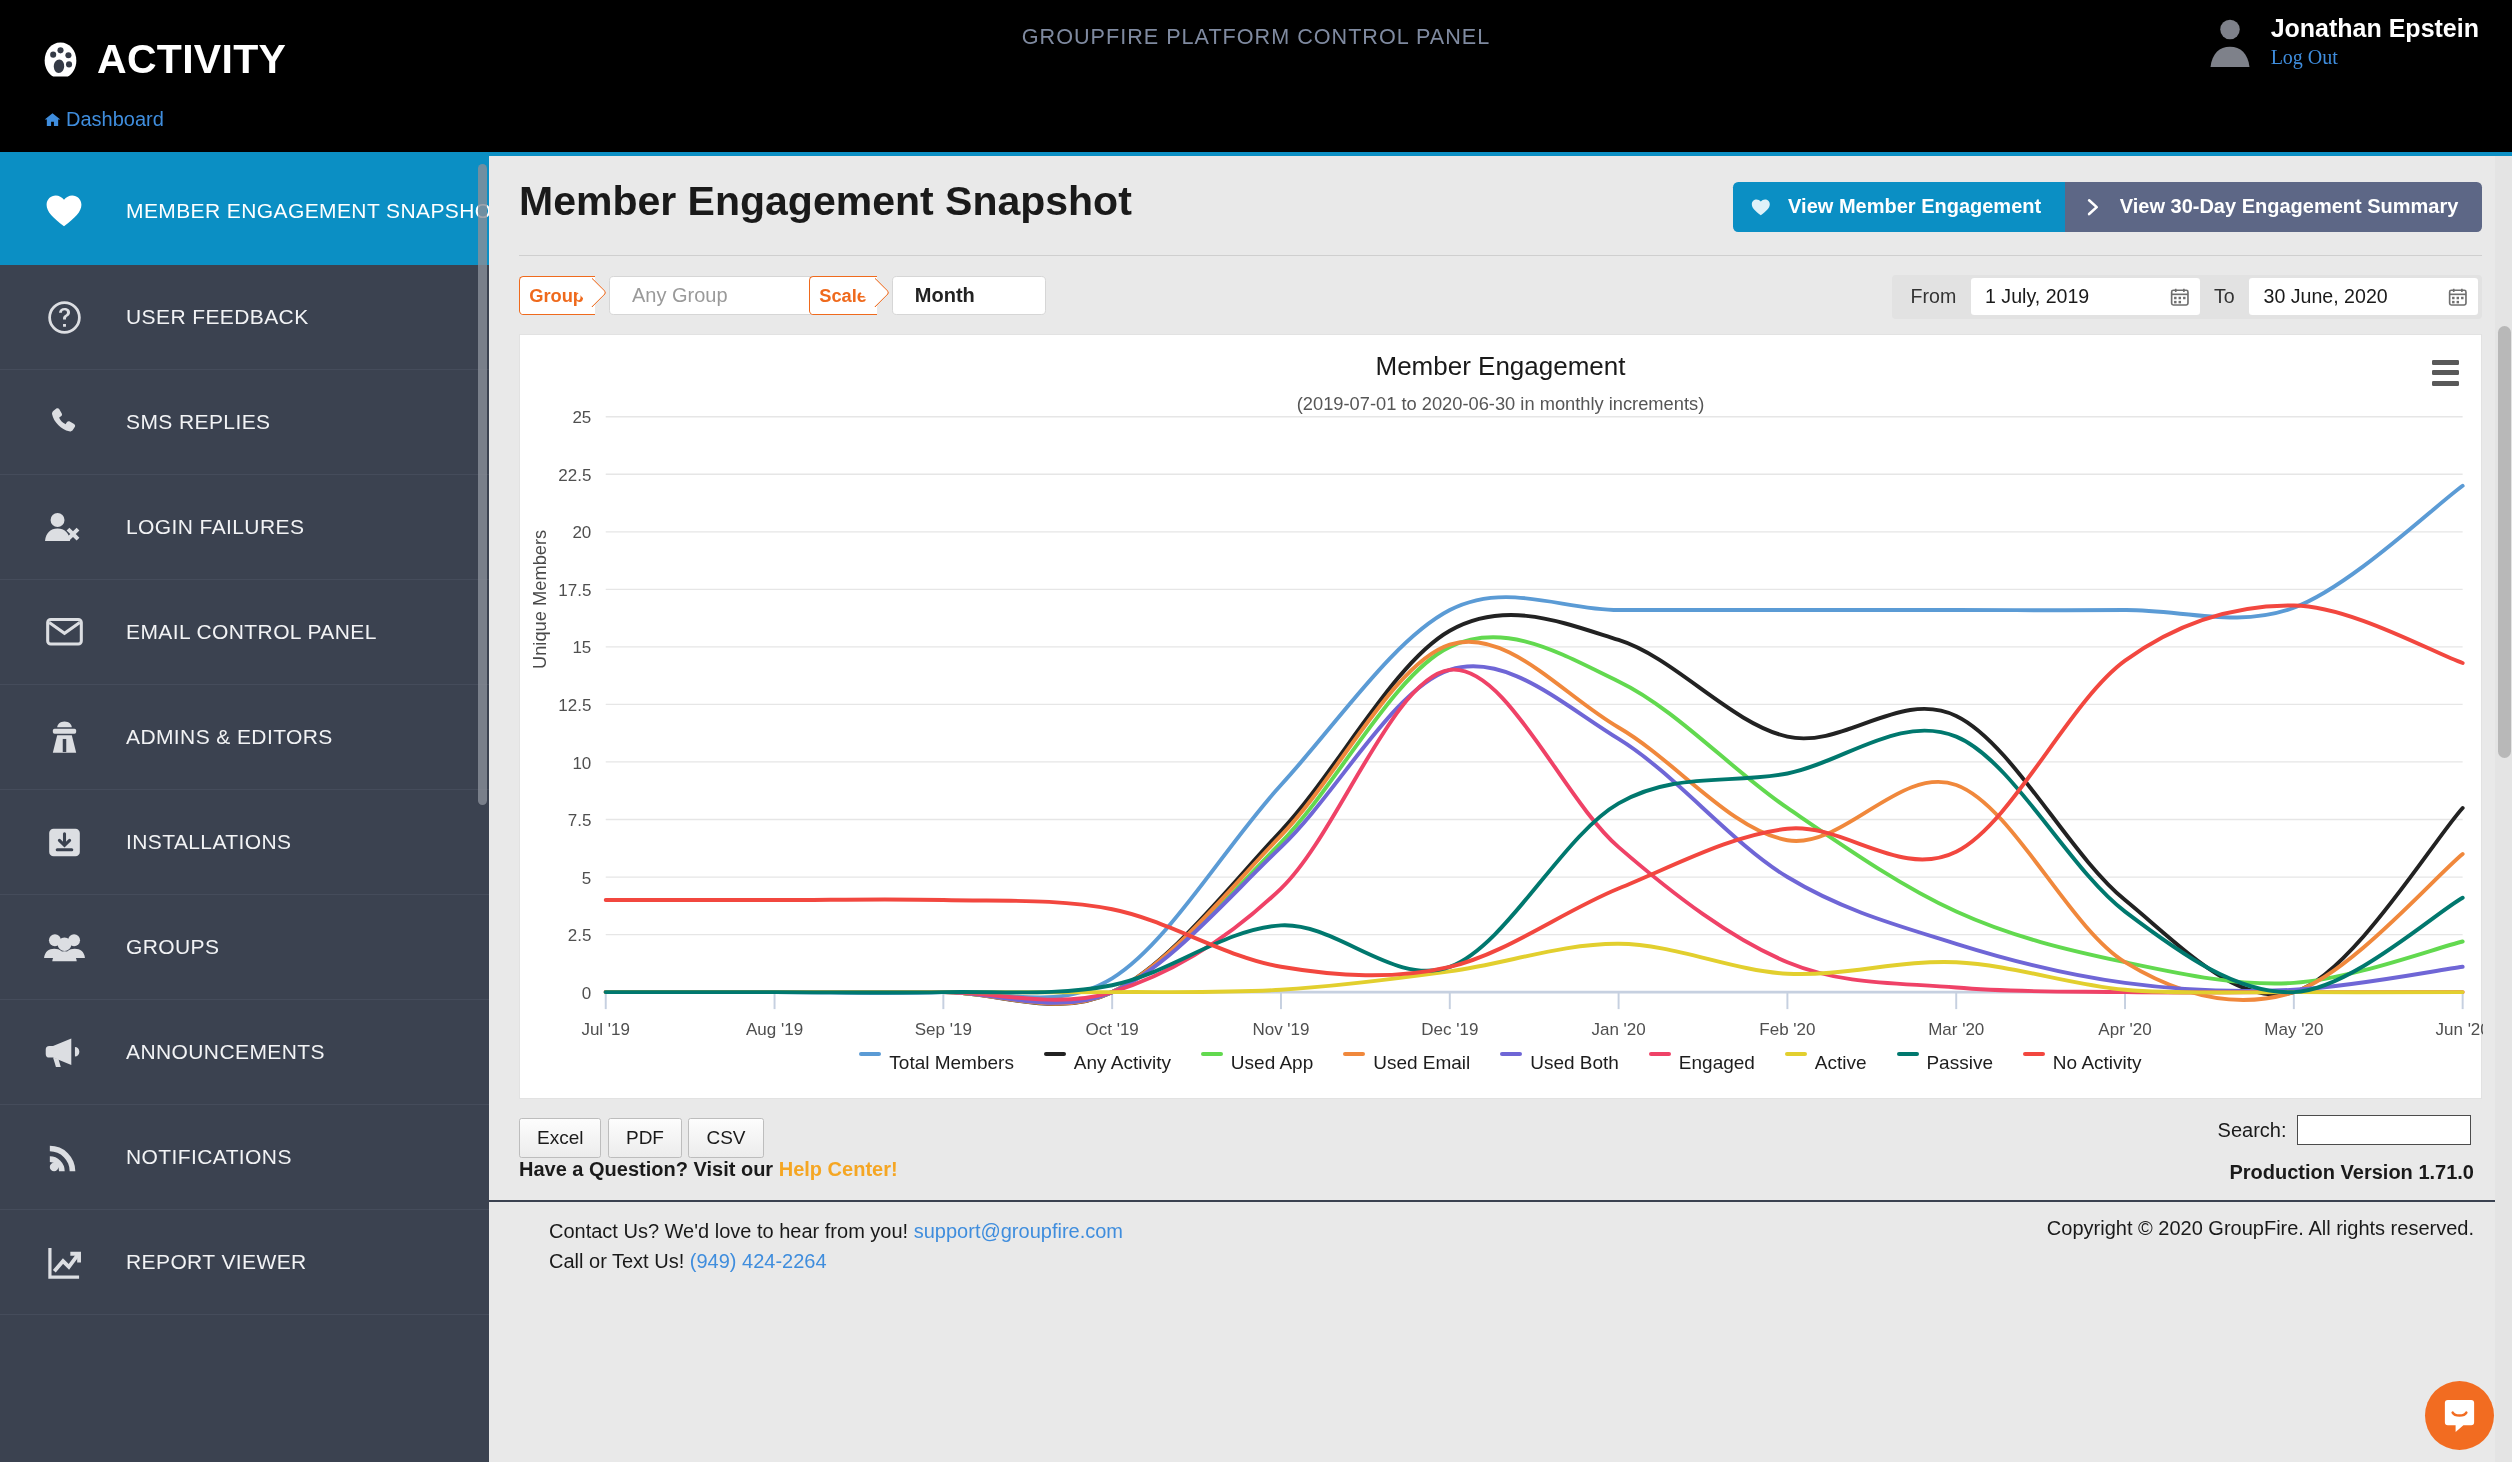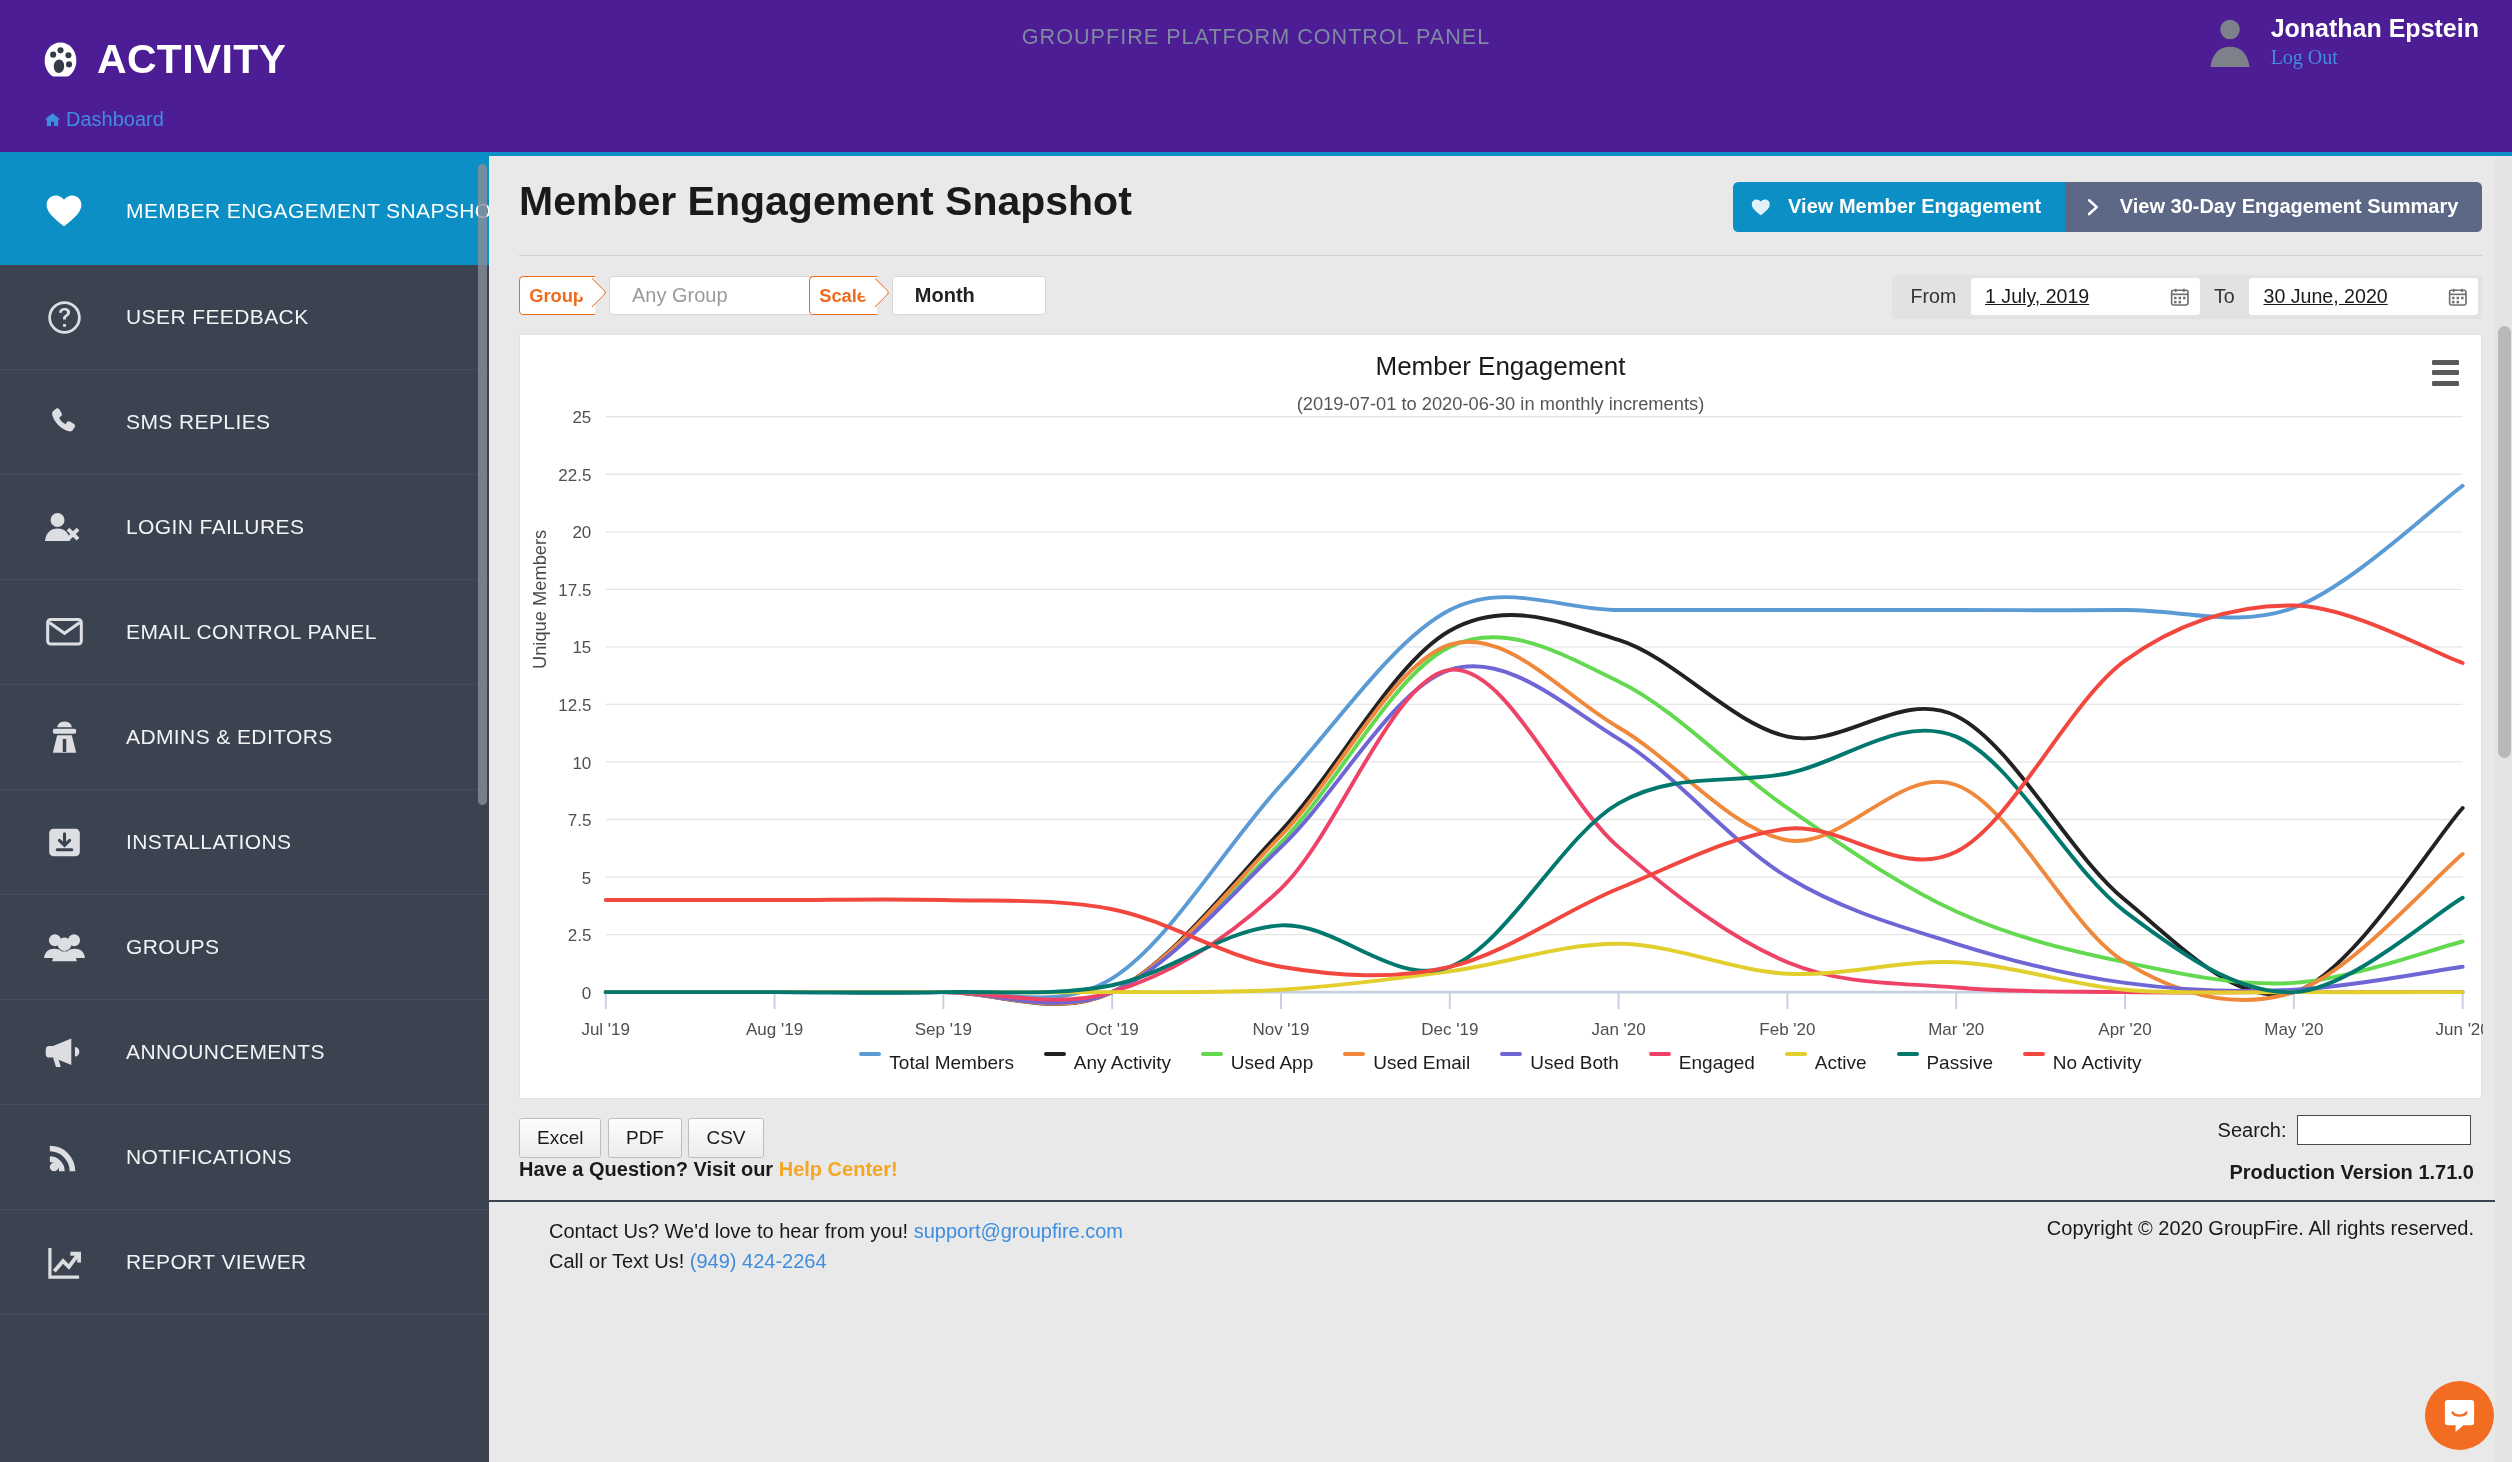--- a/index.html
+++ b/index.html
@@ -7,21 +7,21 @@
   body {
     font-family: "Liberation Sans", sans-serif;
     background: #e8e8e8;
     color: #222;
     -webkit-font-smoothing: antialiased;
   }
 
   
   .topbar {
     position: absolute; left: 0; top: 0; width: 2512px; height: 159px;
-    background: #4c1d95;
+    background: #000000;
   }
   .brand {
     position: absolute; left: 41px; top: 36px;
     display: flex; align-items: center; gap: 17px;
   }
   .brand-icon { width: 39px; height: 39px; }
   .brand-title {
     font-size: 41px; font-weight: 700; color: #ffffff; letter-spacing: 0.3px;
   }
   .breadcrumb {
@@ -119,21 +119,21 @@
   .selbox.placeholder { color: #9a9a9a; }
 
   .daterange {
     position: absolute; right: 0; top: -1.3px; display: flex; align-items: center;
     background: #e2e2e2; border-radius: 3.9px; height: 44px; padding: 0 3.9px;
   }
   .dr-label { font-size: 19.6px; color: #333; padding: 0 14.4px; }
   .dr-field {
     position: relative; display: flex; align-items: center;
     background: #fff; border-radius: 3.3px; height: 37px; width: 229px;
-    font-size: 19.6px; padding-left: 14.4px; color: #1a1a1a; text-decoration: underline;
+    font-size: 19.6px; padding-left: 14.4px; color: #1a1a1a;
   }
   .cal-icon { position: absolute; right: 10.5px; top: 8.5px; }
 
   
   .chart-card {
     position: absolute; left: 30px; top: 178px; right: 30px; height: 765px;
     background: #fff; border: 0.7px solid #e2e2e2;
   }
   .chart-title {
     position: absolute; left: 0; right: 0; top: 15.7px; text-align: center;

